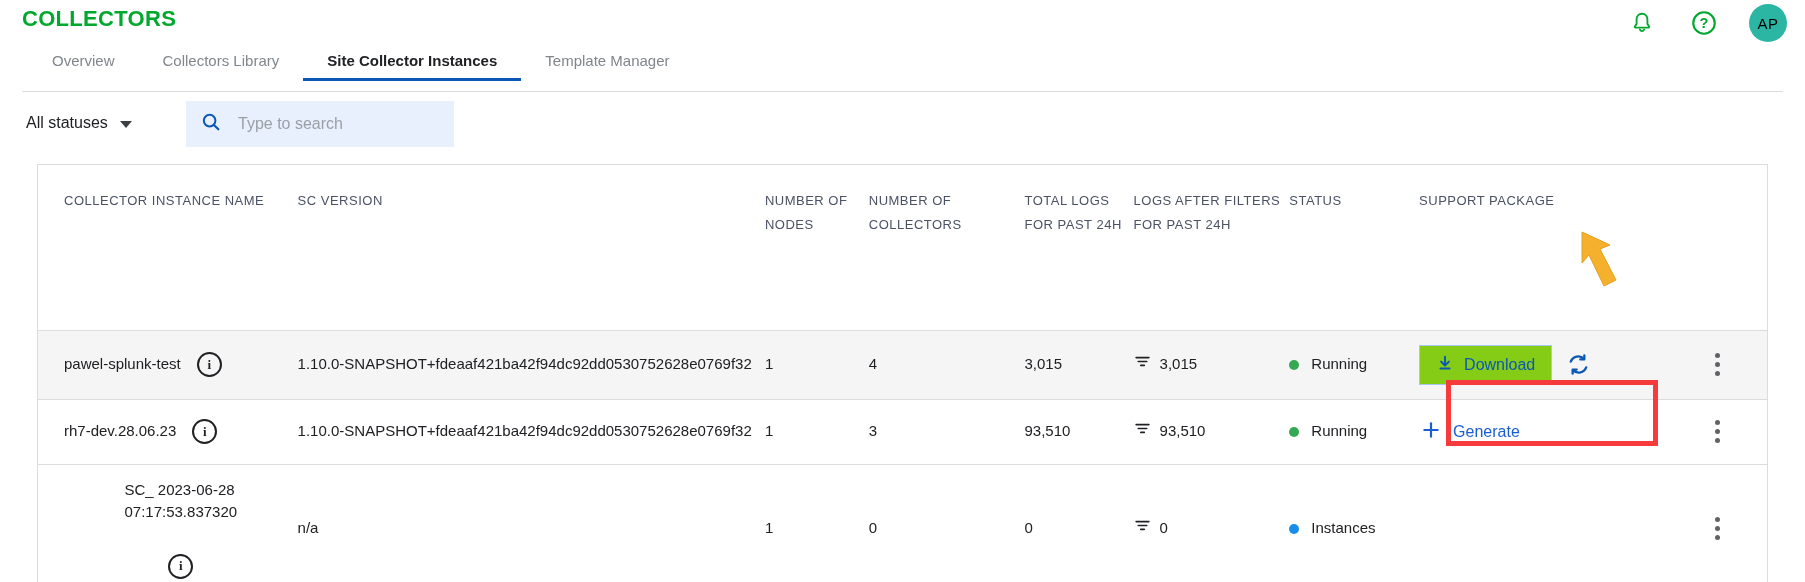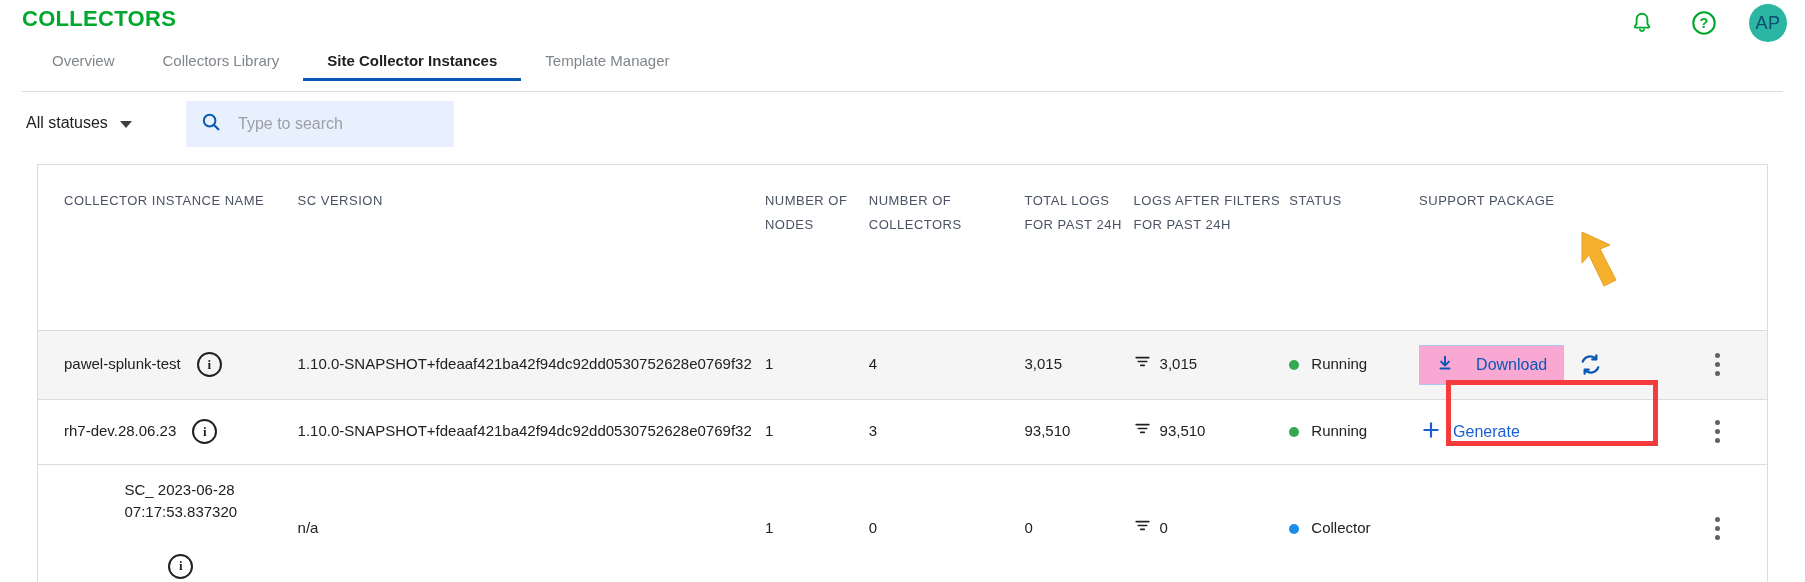--- a/index.html
+++ b/index.html
@@ -45,22 +45,22 @@
     display: flex;
     align-items: center;
     justify-content: center;
     cursor: pointer;
   }
   .avatar {
     width: 38px;
     height: 38px;
     border-radius: 50%;
     background: #2bb6a3;
-    color: #0c4a6e;
-    font-size: 18px;
+    color: #000000;
+    font-size: 15px;
     display: flex;
     align-items: center;
     justify-content: center;
     letter-spacing: 0.4px;
     cursor: pointer;
   }
 
   
   .tabs {
     position: absolute;
@@ -239,23 +239,23 @@
   .ver-cell { word-break: break-all; }
 
   .logs-cell { display: flex; align-items: center; gap: 9px; }
   .status-cell { display: flex; align-items: center; gap: 12px; }
   .dot { width: 10px; height: 10px; border-radius: 50%; flex: none; }
 
   .supp-cell { display: flex; align-items: center; gap: 14px; }
   .download-btn {
     display: inline-flex;
     align-items: center;
-    gap: 22px;
+    gap: 10px;
     border: 1px solid #a8c7f0;
-    background: #f9a8d4;
+    background: #84cc16;
     color: #0b57b5;
     font-size: 16px;
     padding: 8px 16px;
     cursor: pointer;
     font-family: "Liberation Sans", sans-serif;
   }
   .generate-btn {
     display: inline-flex;
     align-items: center;
     gap: 12px;
@@ -520,21 +520,21 @@
                 <line x1="6" y1="12" x2="18" y2="12" stroke="#202124" stroke-width="2.3" stroke-linecap="round"></line>
                 <line x1="9.5" y1="17.5" x2="14.5" y2="17.5" stroke="#202124" stroke-width="2.3" stroke-linecap="round"></line>
               </svg>
             </span>
             <span>0</span>
           </div>
         </td>
         <td>
           <div class="status-cell">
             <span class="dot" style="background:#1a8dea"></span>
-            <span>Collector</span>
+            <span>Instances</span>
           </div>
         </td>
         <td></td>
         <td>
           <div class="kebab">
             <span></span>
               <span></span>
               <span></span>
           </div>
         </td>

